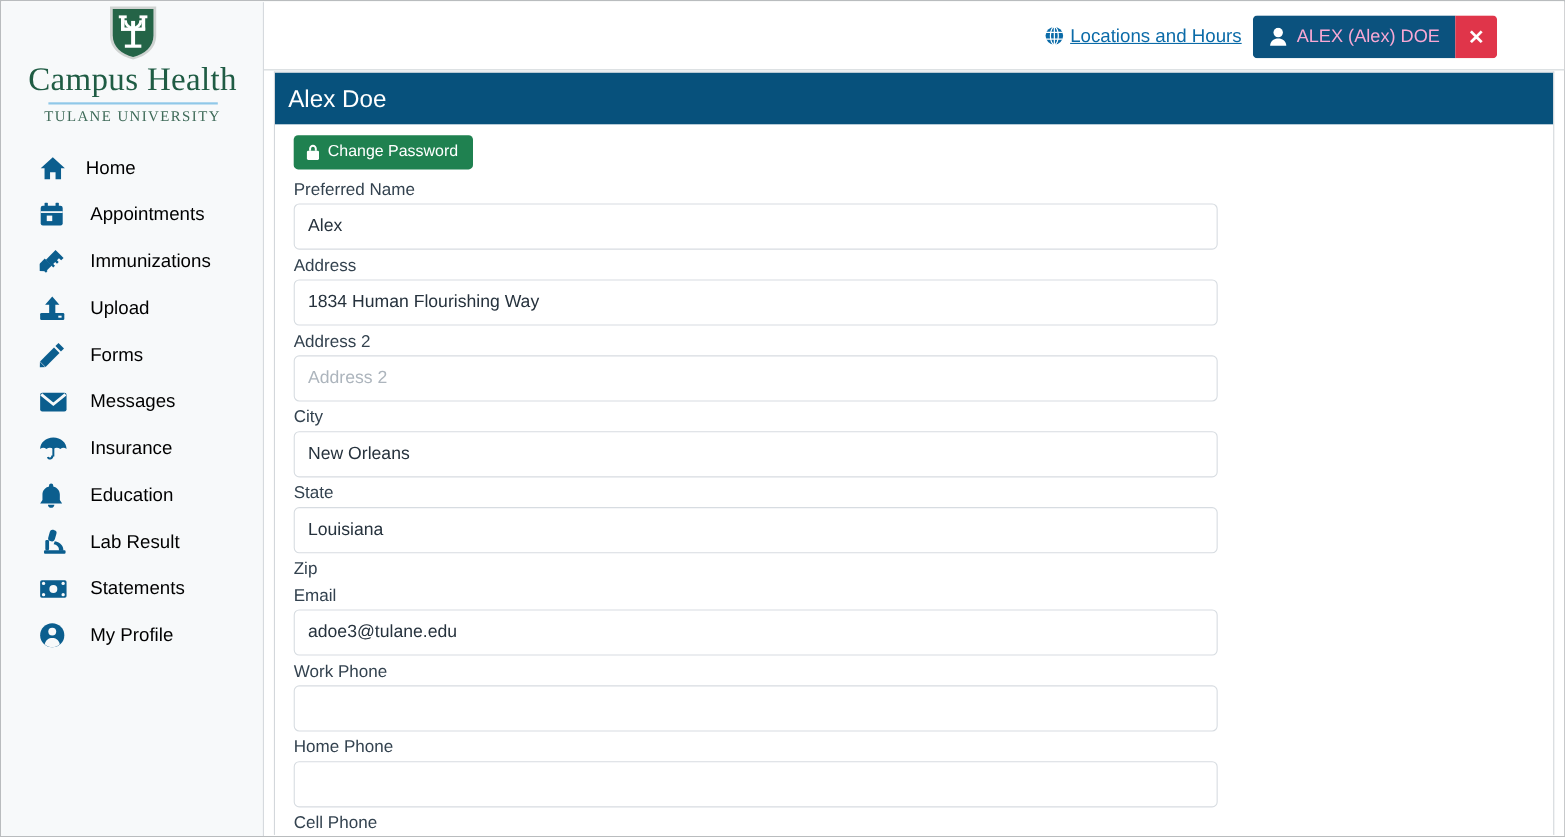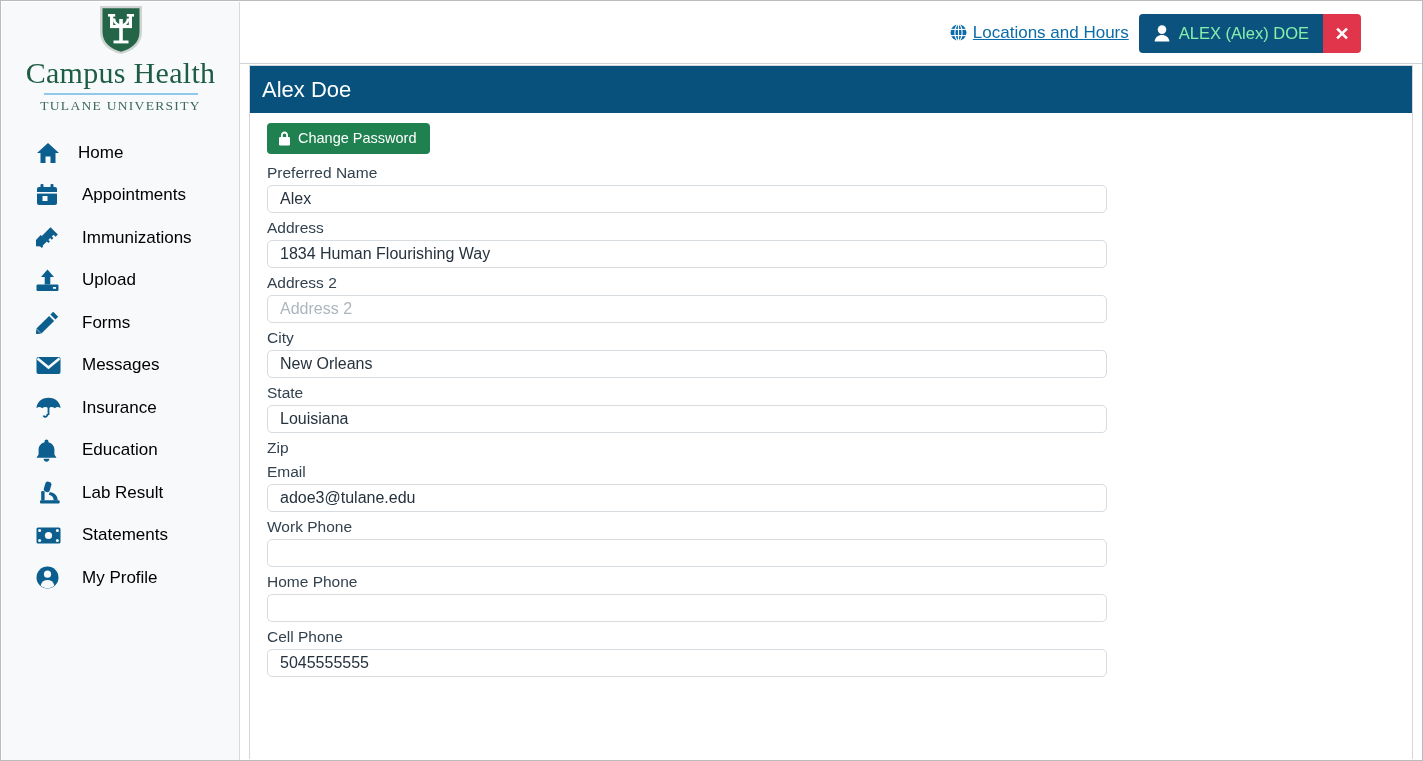--- a/index.html
+++ b/index.html
@@ -107,21 +107,21 @@
     align-items: stretch;
     height: 39px;
     border-radius: 4px;
     overflow: hidden;
   }
   #user-btn {
     display: flex;
     align-items: center;
     gap: 9px;
     background: #0b527e;
-    color: #86efac;
+    color: #f9a8d4;
     font-size: 16.5px;
     padding: 0 14px 0 15px;
     cursor: pointer;
     white-space: nowrap;
   }
   #user-btn svg { fill: #ffffff; display: block; }
   #close-btn {
     display: flex;
     align-items: center;
     justify-content: center;
@@ -170,21 +170,21 @@
   #change-pw svg { fill: #ffffff; display: block; }
 
   .field { margin-bottom: 6px; }
   .field-label {
     font-size: 15.5px;
     color: #33424f;
     margin: 5px 0 3px 0;
   }
   .field-input {
     width: 840px;
-    height: 28px;
+    height: 42px;
     border: 1px solid #d7dce1;
     border-radius: 5px;
     background: #ffffff;
     font-size: 16px;
     color: #26323d;
     padding: 0 12px;
     font-family: "Liberation Sans", sans-serif;
     outline: none;
   }
   .field-input::placeholder { color: #adb5bd; }

